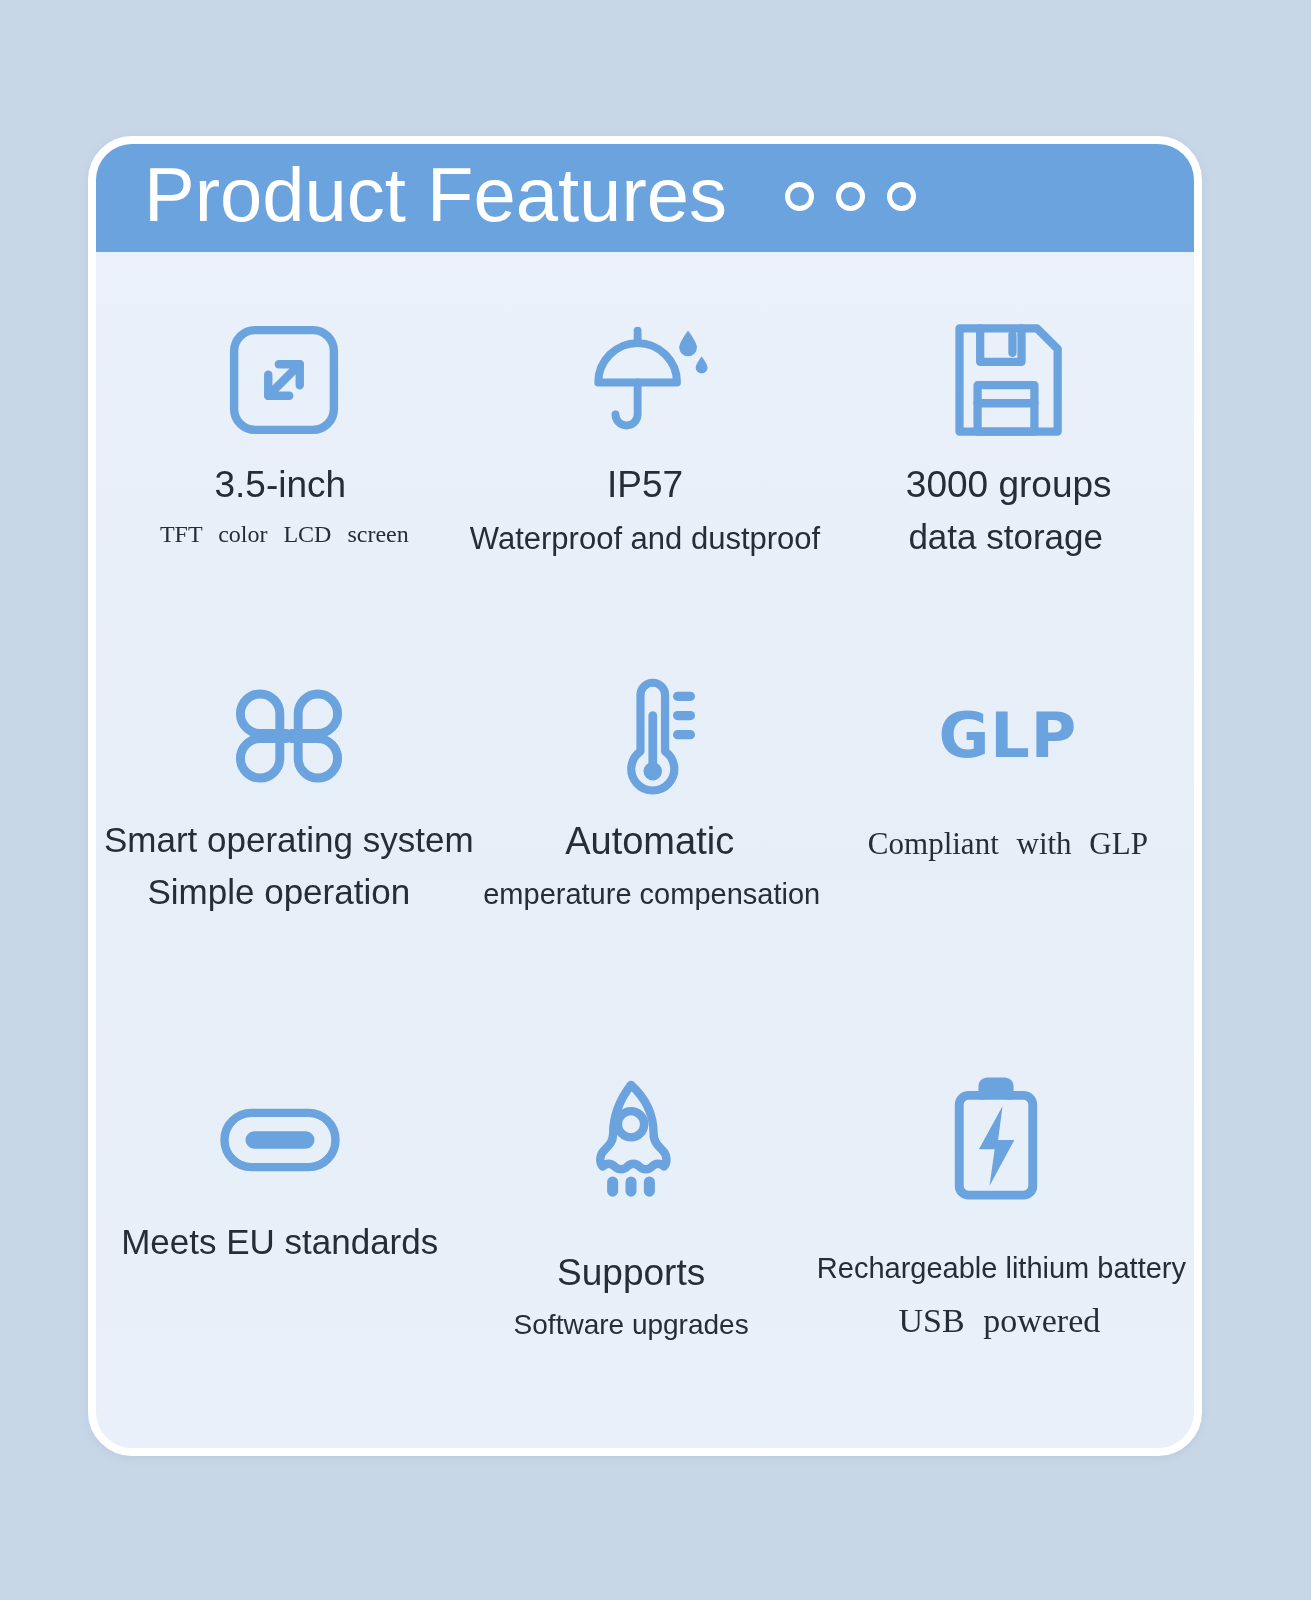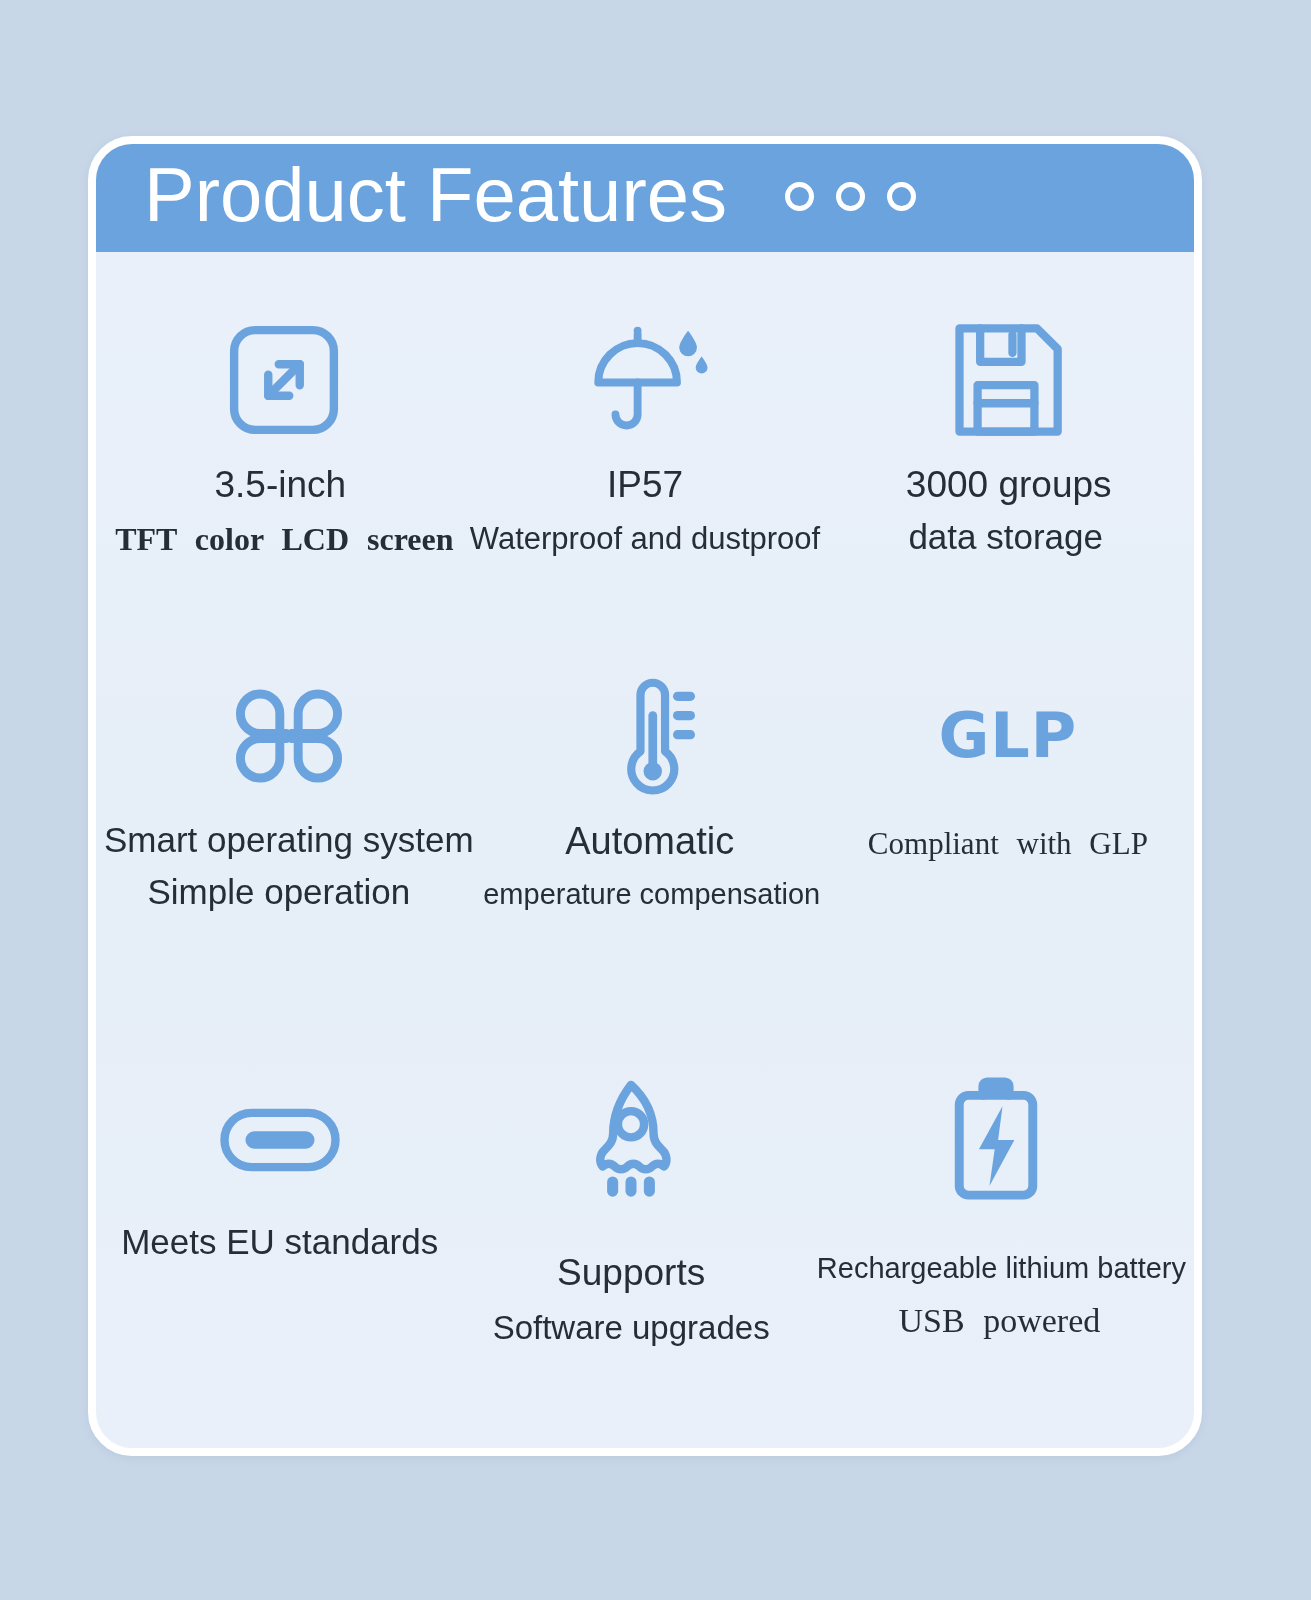--- a/index.html
+++ b/index.html
@@ -119,36 +119,36 @@
     line-height: 1.15;
     font-family: "Liberation Sans", sans-serif;
   }
   .serif {
     font-family: "Liberation Serif", serif;
     word-spacing: 10px;
   }
 
   
   .r1c1 .cap1 { margin-left: -8px; }
-  .r1c1 .cap2 { font-size: 32px; font-weight: bold; }
+  .r1c1 .cap2 { font-size: 24px; }
   .r1c2 .cap2 { font-size: 31px; }
   .r1c3 .cap1 { margin-left: 6px; }
   .r1c3 .cap2 { font-size: 35px; margin-top: 10px; }
 
   .r2c1 .cap1 { font-size: 35px; }
   .r2c1 .cap2 { font-size: 35px; margin-top: 12px; margin-left: -20px; }
   .r2c2 .cap1 { font-size: 38px; margin-left: -4px; }
   .r2c2 .cap2 { font-size: 29px; margin-top: 14px; }
   .r2c3 .cap1 { font-size: 31px; margin-top: 22px; }
   .r2c3 .cap2 { font-size: 28px; margin-top: 16px; margin-left: 8px; }
 
   .r3c1 .cap1 { font-size: 34px; margin-top: 54px; }
   .r3c1 .cap2 { font-size: 35px; margin-top: 14px; }
   .r3c2 .cap1 { font-size: 37px; margin-top: 44px; }
-  .r3c2 .cap2 { font-size: 33px; margin-top: 14px; }
+  .r3c2 .cap2 { font-size: 28px; margin-top: 14px; }
   .r3c3 .cap1 { font-size: 29px; margin-top: 44px; margin-left: 10px; }
   .r3c3 .cap2 { font-size: 34px; margin-top: 16px; margin-left: 6px; }
 
   .row2 { margin-top: 8px; }
   .row3 { margin-top: 56px; }
 </style>
 </head>
 <body>
 
 <div class="page">

